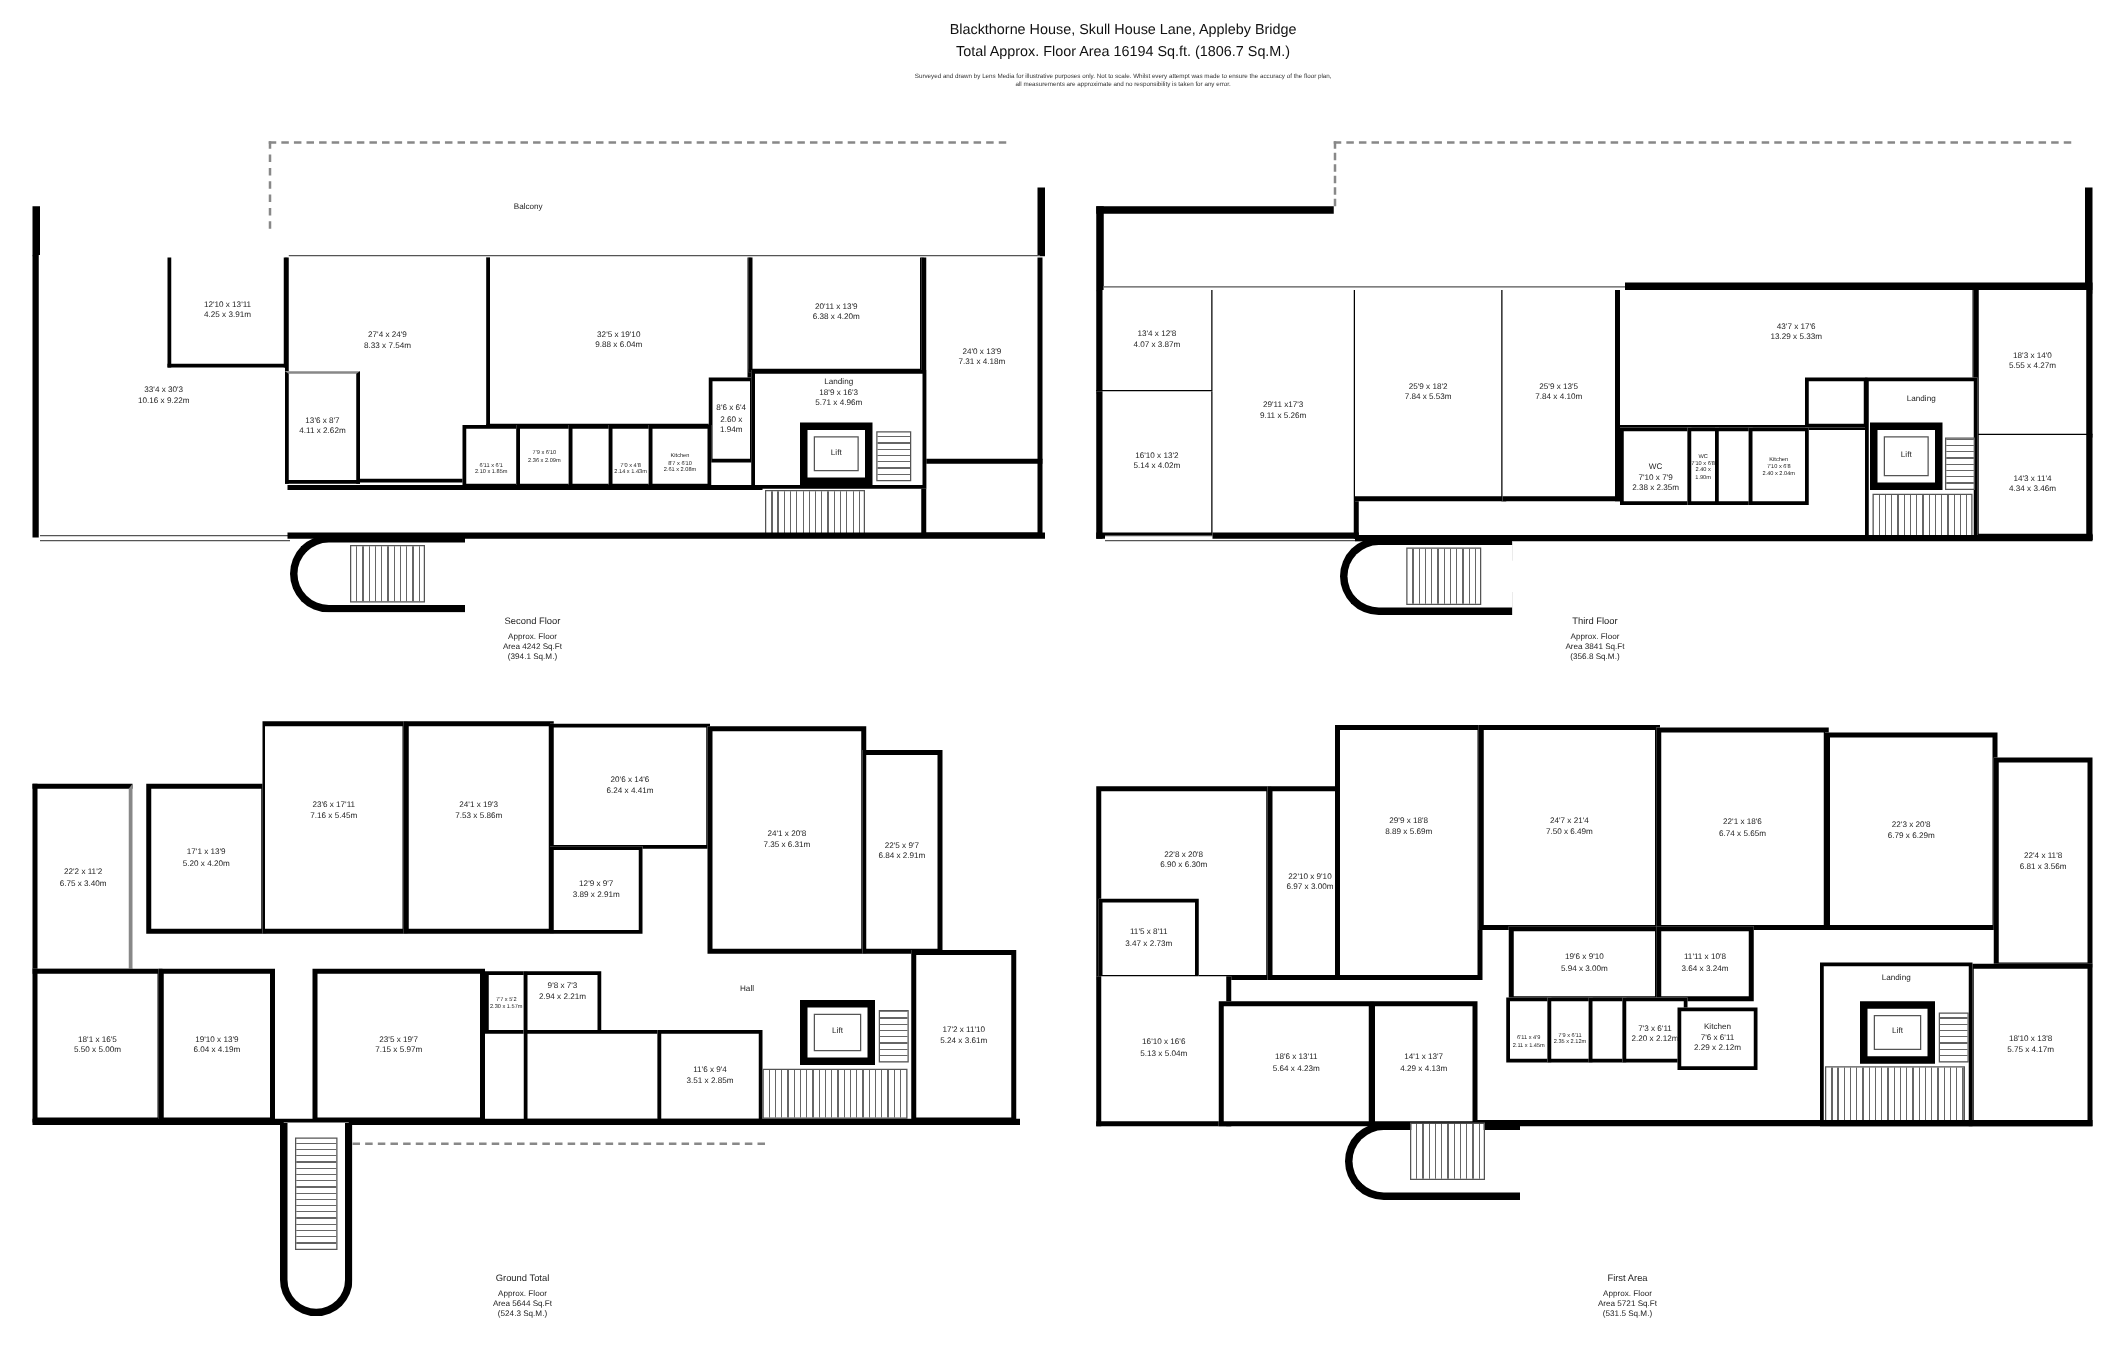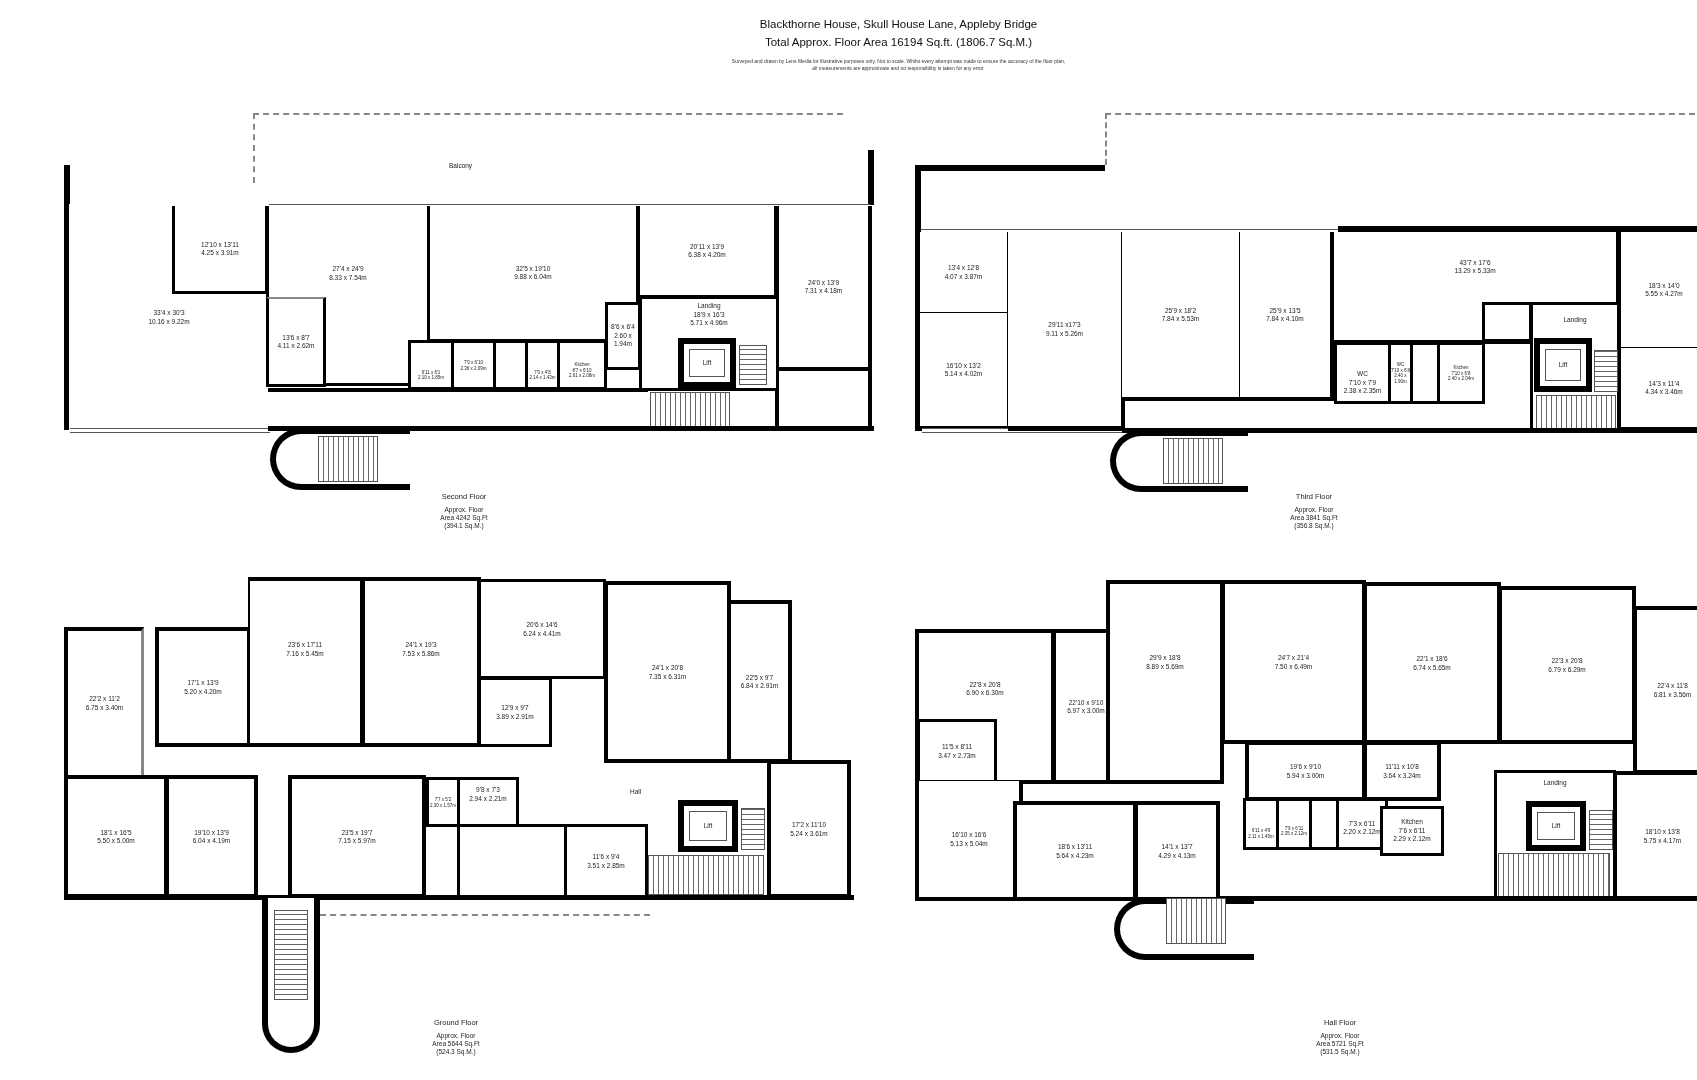--- a/index.html
+++ b/index.html
@@ -3,21 +3,21 @@
 <meta charset="utf-8">
 <style>
   html, body { margin:0; padding:0; background:#ffffff; }
   body { width:1697px; height:1080px; position:relative; overflow:hidden;
          font-family:"Liberation Sans", sans-serif; color:#111; }
   .hdr { position:absolute; left:0; width:1697px; text-align:center; }
   .title1 { top:18px; font-size:11.5px; left:0; padding-left:100px; box-sizing:border-box; }
   .title2 { top:36px; font-size:11.5px; padding-left:100px; box-sizing:border-box; }
   .disc { top:58px; font-size:5px; line-height:6.5px; color:#333; padding-left:100px; box-sizing:border-box; }
 
-  .plan { position:absolute;margin-left:38px; }
+  .plan { position:absolute; }
   .wall { position:absolute; background:#000; }
   .win  { position:absolute; background:#fff; border:1px solid #555; box-sizing:border-box; }
   .win.h { height:5px; border-left:none; border-right:none; }
   .room { position:absolute; box-sizing:border-box; border:4px solid #000; background:#fff; }
   .thin { border-width:3px; }
   .lbl { position:absolute; left:0; right:0; top:50%; transform:translateY(-50%);
          text-align:center; font-size:6.5px; line-height:8.5px; color:#222; }
   .lbl.sm { font-size:4.5px; line-height:5.5px; }
   .balcony { position:absolute; border-top:2px dashed #888; }
   .balc-edge { position:absolute; border-right:2px dashed #888; }
@@ -372,21 +372,21 @@
   <div class="stairs h" style="left:703px;top:808px;width:24px;height:42px;"></div>
   <div class="stairs" style="left:610px;top:855px;width:116px;height:40px;"></div>
 
   <div class="wall" style="left:26px;top:895px;width:790px;height:5px;"></div>
 
   <div class="stairtower down" style="left:224px;top:898px;width:58px;height:155px;"></div>
   <div class="stairs h" style="left:236px;top:910px;width:34px;height:90px;"></div>
   <div class="balcony" style="left:282px;top:914px;width:330px;"></div>
 
   <div class="floor-cap" style="left:348px;top:1018px;">
-    <div class="fn">Ground Floor</div>
+    <div class="fn">Ground Total</div>
     <div class="fa">Approx. Floor</div>
     <div class="fa">Area 5644 Sq.Ft</div>
     <div class="fa">(524.3 Sq.M.)</div>
   </div>
 </div>
 
 <div class="plan" style="left:0;top:0;width:1697px;height:1080px;">
   <div class="room" style="left:877px;top:629px;width:140px;height:155px;">
     <div class="lbl" style="top:38%">
         <div>22'8 x 20'8</div>
@@ -509,18 +509,18 @@
       <div class="lbl">Lift</div>
   </div>
   <div class="stairs h" style="left:1551px;top:810px;width:24px;height:40px;"></div>
   <div class="stairs" style="left:1460px;top:853px;width:112px;height:44px;"></div>
   <div class="wall" style="left:1180px;top:896px;width:494px;height:5px;"></div>
 
   <div class="stairtower" style="left:1076px;top:898px;width:140px;height:62px;"></div>
   <div class="stairs" style="left:1128px;top:898px;width:60px;height:46px;"></div>
 
   <div class="floor-cap" style="left:1232px;top:1018px;">
-    <div class="fn">Hall Floor</div>
+    <div class="fn">First Area</div>
     <div class="fa">Approx. Floor</div>
     <div class="fa">Area 5721 Sq.Ft</div>
     <div class="fa">(531.5 Sq.M.)</div>
   </div>
 </div>
 
 </body></html>

